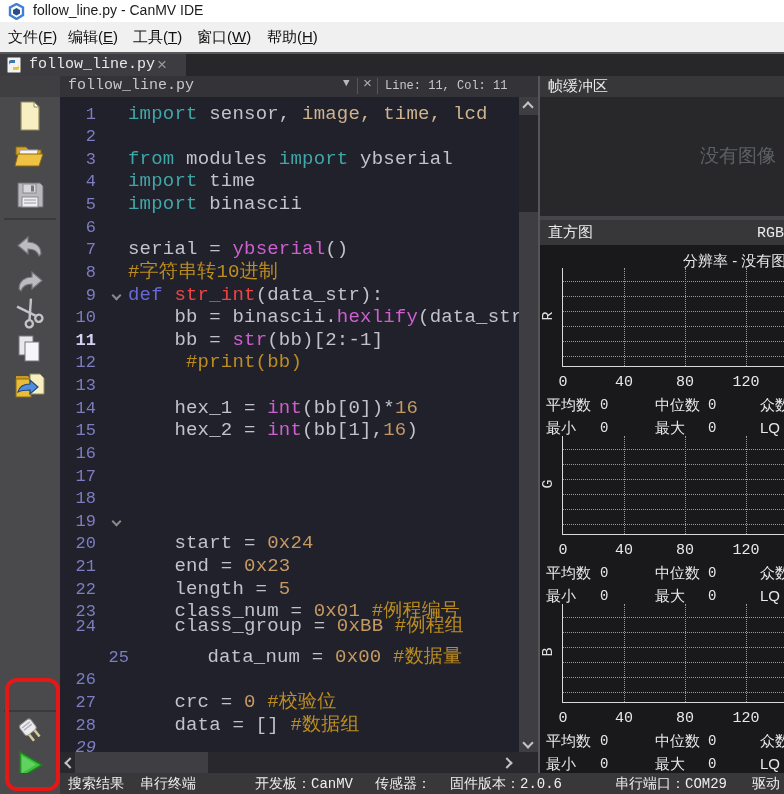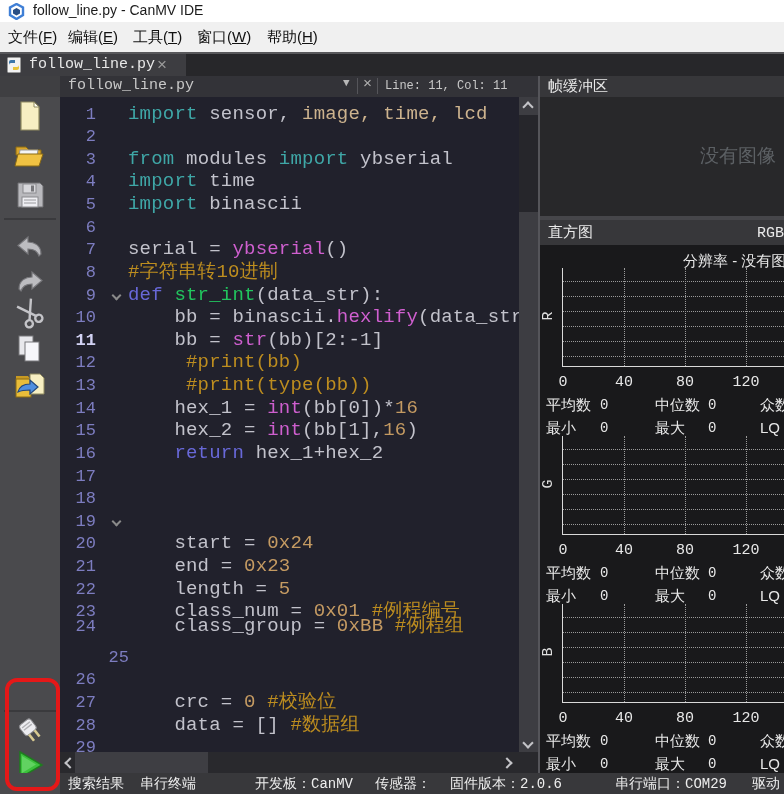--- a/index.html
+++ b/index.html
@@ -35,21 +35,21 @@
   #toolbar{left:0;top:97px;width:60px;height:697px;background:#4a4a4d;}
   .tsep{position:absolute;left:4px;width:52px;height:2px;background:#3a3a3d;}
   .ticon{position:absolute;left:14px;width:32px;height:32px;}
 
   #editor{left:60px;top:97px;width:459px;height:655px;background:#21212c;overflow:hidden;font-family:"Liberation Mono",monospace;}
   .cline{position:absolute;left:0;width:100%;height:23px;white-space:pre;line-height:23px;}
   .lnum{position:absolute;left:0;top:0;width:36px;text-align:right;font-size:17px;color:#7d7dc0;line-height:23px;}
   .lnum.cur{color:#d2d2f4;font-weight:bold;}
   .lcode{position:absolute;left:68px;top:0;font-size:19px;letter-spacing:0.2px;}
   .fold{position:absolute;left:53px;top:8px;width:7px;height:7px;border-right:2px solid #8a8a8a;border-bottom:2px solid #8a8a8a;transform:rotate(45deg);}
-  .k{color:#3fa7a7}.d{color:#6868d8}.f{color:#cf5fcf}.v{color:#c2c2cb}.w{color:#22c55e}.n{color:#c49a62}.c{color:#bd8d1f}.m{color:#cdb38e}
+  .k{color:#3fa7a7}.d{color:#6868d8}.f{color:#cf5fcf}.v{color:#c2c2cb}.w{color:#ef4444}.n{color:#c49a62}.c{color:#bd8d1f}.m{color:#cdb38e}
 
   #vscroll{left:519px;top:97px;width:19px;height:658px;background:#3d3d42;}
   #vthumb{left:0;top:18px;width:19px;height:97px;background:#26262b;}
   .sarrow{position:absolute;width:8px;height:8px;border-right:2px solid #c4c4c8;border-bottom:2px solid #c4c4c8;}
   .chev-up{transform:rotate(-135deg);}
   .chev-down{transform:rotate(45deg);}
   .chev-left{transform:rotate(135deg);}
   .chev-right{transform:rotate(-45deg);}
   #hscroll{left:60px;top:752px;width:459px;height:23px;background:#29292d;}
   #hthumb{left:15px;top:0;width:133px;height:23px;background:#3e3e43;}
@@ -216,37 +216,37 @@
         <div class="cline" style="top: 50.76px;"><span class="lnum">3</span><span class="lcode"><span class="k">from</span><span class="v"> modules </span><span class="k">import</span><span class="v"> ybserial</span></span></div>
         <div class="cline" style="top: 73.39px;"><span class="lnum">4</span><span class="lcode"><span class="k">import</span><span class="v"> time</span></span></div>
         <div class="cline" style="top: 96.02px;"><span class="lnum">5</span><span class="lcode"><span class="k">import</span><span class="v"> binascii</span></span></div>
         <div class="cline" style="top: 118.65px;"><span class="lnum">6</span><span class="lcode"></span></div>
         <div class="cline" style="top: 141.28px;"><span class="lnum">7</span><span class="lcode"><span class="v">serial = </span><span class="f">ybserial</span><span class="v">()</span></span></div>
         <div class="cline" style="top: 163.91px;"><span class="lnum">8</span><span class="lcode"><span class="c">#字符串转10进制</span></span></div>
         <div class="cline" style="top: 186.54px;"><span class="lnum">9</span><span class="fold"></span><span class="lcode"><span class="d">def</span><span class="w"> str_int</span><span class="v">(data_str):</span></span></div>
         <div class="cline" style="top: 209.17px;"><span class="lnum">10</span><span class="lcode"><span class="v">    bb = binascii.</span><span class="f">hexlify</span><span class="v">(data_str)</span></span></div>
         <div class="cline" style="top: 231.8px;"><span class="lnum cur">11</span><span class="lcode"><span class="v">    bb = </span><span class="f">str</span><span class="v">(bb)[2:-1]</span></span></div>
         <div class="cline" style="top: 254.43px;"><span class="lnum">12</span><span class="lcode"><span class="c">     #print(bb)</span></span></div>
-        <div class="cline" style="top: 277.06px;"><span class="lnum">13</span><span class="lcode"><span class="c">     #print(type(bb))</span></span></div>
+        <div class="cline" style="top: 277.06px;"><span class="lnum">13</span></div>
         <div class="cline" style="top: 299.69px;"><span class="lnum">14</span><span class="lcode"><span class="v">    hex_1 = </span><span class="f">int</span><span class="v">(bb[0])*</span><span class="n">16</span></span></div>
         <div class="cline" style="top: 322.32px;"><span class="lnum">15</span><span class="lcode"><span class="v">    hex_2 = </span><span class="f">int</span><span class="v">(bb[1],</span><span class="n">16</span><span class="v">)</span></span></div>
-        <div class="cline" style="top: 344.95px;"><span class="lnum">16</span><span class="lcode"><span class="d">    return</span><span class="v"> hex_1+hex_2</span></span></div>
+        <div class="cline" style="top: 344.95px;"><span class="lnum">16</span></div>
         <div class="cline" style="top: 367.58px;"><span class="lnum">17</span><span class="lcode"></span></div>
         <div class="cline" style="top: 390.21px;"><span class="lnum">18</span><span class="lcode"></span></div>
         <div class="cline" style="top: 412.84px;"><span class="lnum">19</span><span class="fold"></span></div>
         <div class="cline" style="top: 435.47px;"><span class="lnum">20</span><span class="lcode"><span class="v">    start = </span><span class="n">0x24</span></span></div>
         <div class="cline" style="top: 458.1px;"><span class="lnum">21</span><span class="lcode"><span class="v">    end = </span><span class="n">0x23</span></span></div>
         <div class="cline" style="top: 480.73px;"><span class="lnum">22</span><span class="lcode"><span class="v">    length = </span><span class="n">5</span></span></div>
         <div class="cline" style="top: 503.36px;"><span class="lnum">23</span><span class="lcode"><span class="v">    class_num = </span><span class="n">0x01</span><span class="c"> #例程编号</span></span></div>
         <div class="cline" style="top: 510px; margin-top: 8px;"><span class="lnum">24</span><span class="lcode"><span class="v">    class_group = </span><span class="n">0xBB</span><span class="c"> #例程组</span></span></div>
-        <div class="cline" style="top: 548.62px; margin-left: 33px;"><span class="lnum">25</span></div>
+        <div class="cline" style="top: 548.62px; margin-left: 33px;"><span class="lnum">25</span><span class="lcode"><span class="v">    data_num = </span><span class="n">0x00</span><span class="c"> #数据量</span></span></div>
         <div class="cline" style="top: 571.25px;"><span class="lnum">26</span></div>
         <div class="cline" style="top: 593.88px;"><span class="lnum">27</span><span class="lcode"><span class="v">    crc = </span><span class="n">0</span><span class="c"> #校验位</span></span></div>
         <div class="cline" style="top: 616.51px;"><span class="lnum">28</span><span class="lcode"><span class="v">    data = [] </span><span class="c">#数据组</span></span></div>
-        <div class="cline" style="top: 639.14px;"><span class="lnum">29</span><span class="lcode"></span></div>
+        <div class="cline" style="top: 639.14px; font-style: italic;"><span class="lnum">29</span><span class="lcode"></span></div>
       </div>
     </div>
 
   <div class="abs" id="vscroll">
     <span class="sarrow chev-up" style="left:5px;top:6px;"></span>
     <div class="abs" id="vthumb"></div>
     <span class="sarrow chev-down" style="left:5px;top:642px;"></span>
   </div>
   <div class="abs" id="hscroll">
     <span class="sarrow chev-left" style="left:6px;top:7px;"></span>

